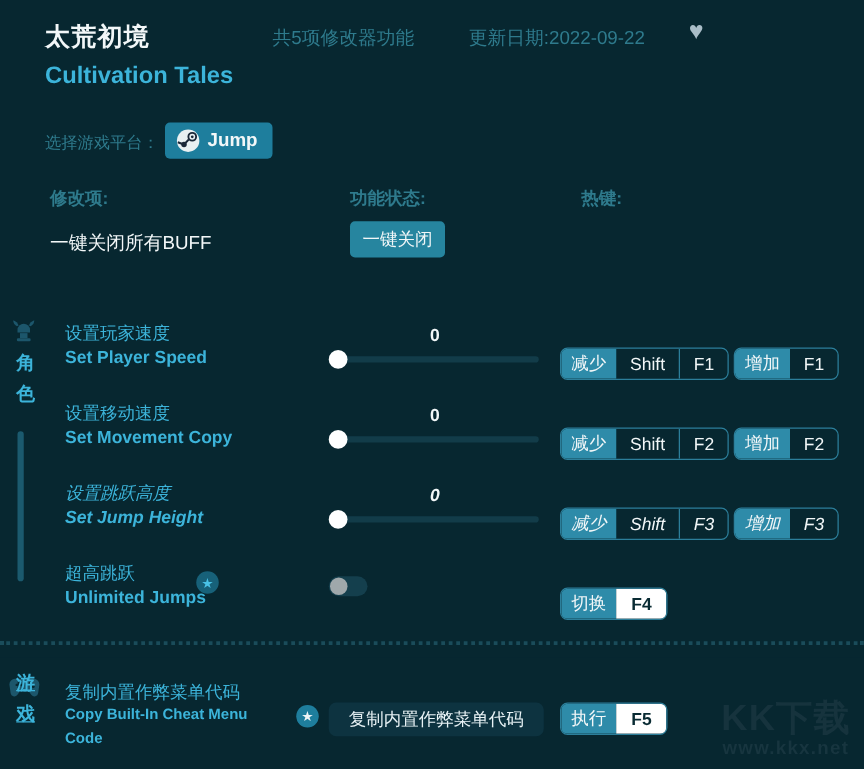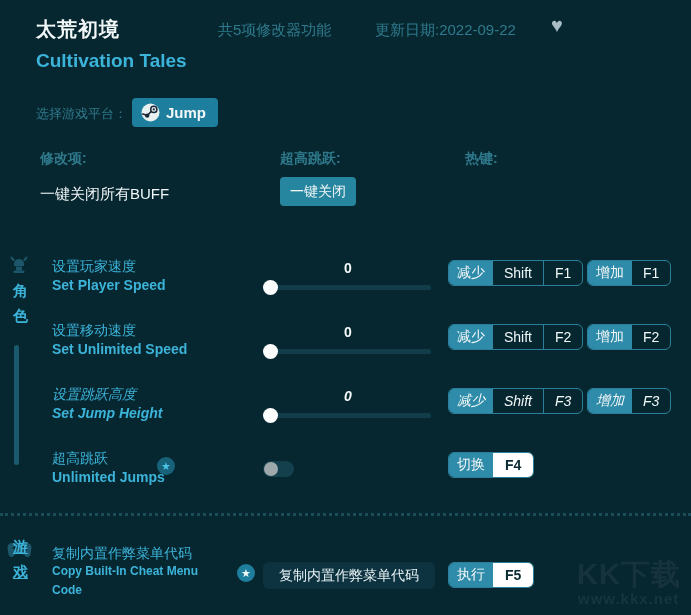--- a/index.html
+++ b/index.html
@@ -41,21 +41,21 @@
   .vlabel{position:absolute;left:12px;width:17px;font-size:15px;font-weight:600;color:var(--cyan);line-height:1.65;word-break:break-all;text-align:center;}
   .vbar{position:absolute;left:14px;top:345px;width:5px;height:120px;border-radius:3px;background:#1b5a6e;}
 
   .frow{position:absolute;left:0;width:691px;height:46px;}
   .frow .zh{position:absolute;left:52px;top:0;font-size:14px;color:var(--cyan);}
   .frow .en{position:absolute;left:52px;top:19px;font-size:14px;font-weight:bold;color:var(--cyan);}
   .frow .sval{position:absolute;left:265px;top:2px;width:166px;text-align:center;font-size:14px;font-weight:600;color:var(--white);}
   .frow .strack{position:absolute;left:265px;top:27px;width:166px;height:5px;border-radius:3px;background:var(--track);cursor:pointer;}
   .frow .sthumb{position:absolute;left:263px;top:22px;width:15px;height:15px;border-radius:50%;background:#fdfefe;cursor:pointer;}
 
-  .hk{position:absolute;top:2px;height:26px;display:flex;align-items:stretch;border:1px solid var(--border);border-radius:6px;overflow:hidden;cursor:pointer;}
+  .hk{position:absolute;top:20px;height:26px;display:flex;align-items:stretch;border:1px solid var(--border);border-radius:6px;overflow:hidden;cursor:pointer;}
   .hk .seg{display:flex;align-items:center;justify-content:center;font-size:14px;color:var(--white);padding:0 9px;}
   .hk .seg.teal{background:var(--seg-teal);padding:0 8px;}
   .hk .seg.key{padding:0 11px;}
   .hk .seg.sep{border-left:1px solid var(--border);}
   .hk .seg.white{background:#ffffff;color:#092b33;font-weight:600;padding:0 12px;}
   .hk.dec{left:448px;}
   .hk.inc{left:587px;}
   .hk.act{left:448px;}
 
   .star-badge{position:absolute;width:18px;height:18px;border-radius:50%;display:flex;align-items:center;justify-content:center;font-size:11px;}
@@ -95,21 +95,21 @@
         <circle cx="12.8" cy="6.4" r="3.1" fill="none" stroke="#1b2838" stroke-width="1.5"></circle>
         <circle cx="12.8" cy="6.4" r="1.1" fill="#1b2838"></circle>
         <circle cx="6.2" cy="12.6" r="2.2" fill="#1b2838"></circle>
         <path d="M1.2 10.8 L6.2 12.6 M6.2 12.6 L10.1 8.5" stroke="#1b2838" stroke-width="1.6" fill="none"></path>
       </svg>
     </span>
     <span class="lbl">Jump</span>
   </div>
 
   <div class="col-head c1">修改项:</div>
-  <div class="col-head c2">超高跳跃:</div>
+  <div class="col-head c2">功能状态:</div>
   <div class="col-head c3">热键:</div>
 
   <div class="buff-label">一键关闭所有BUFF</div>
   <div class="buff-btn">一键关闭</div>
 
   <div class="side-icon" style="top:252px;">
     <svg width="24" height="24" viewBox="0 0 24 24">
       <path d="M7 12 a5 5 0 0 1 10 0 v2 h-10 z" fill="#1c566b"></path>
       <path d="M6.5 9 C4.5 8 3.5 6 3.6 4.2 C5.8 5 7.2 6.4 7.8 8.4 Z" fill="#1c566b"></path>
       <path d="M17.5 9 C19.5 8 20.5 6 20.4 4.2 C18.2 5 16.8 6.4 16.2 8.4 Z" fill="#1c566b"></path>
@@ -132,21 +132,21 @@
       <span class="seg key sep">F1</span>
     </div>
     <div class="hk inc">
       <span class="seg teal">增加</span>
       <span class="seg key">F1</span>
     </div>
   </div>
 
   <div class="frow" style="top:322px;">
     <div class="zh">设置移动速度</div>
-    <div class="en">Set Unlimited Speed</div>
+    <div class="en">Set Movement Copy</div>
     <div class="sval">0</div>
     <div class="strack"></div>
     <div class="sthumb"></div>
     <div class="hk dec">
       <span class="seg teal">减少</span>
       <span class="seg key">Shift</span>
       <span class="seg key sep">F2</span>
     </div>
     <div class="hk inc">
       <span class="seg teal">增加</span>

